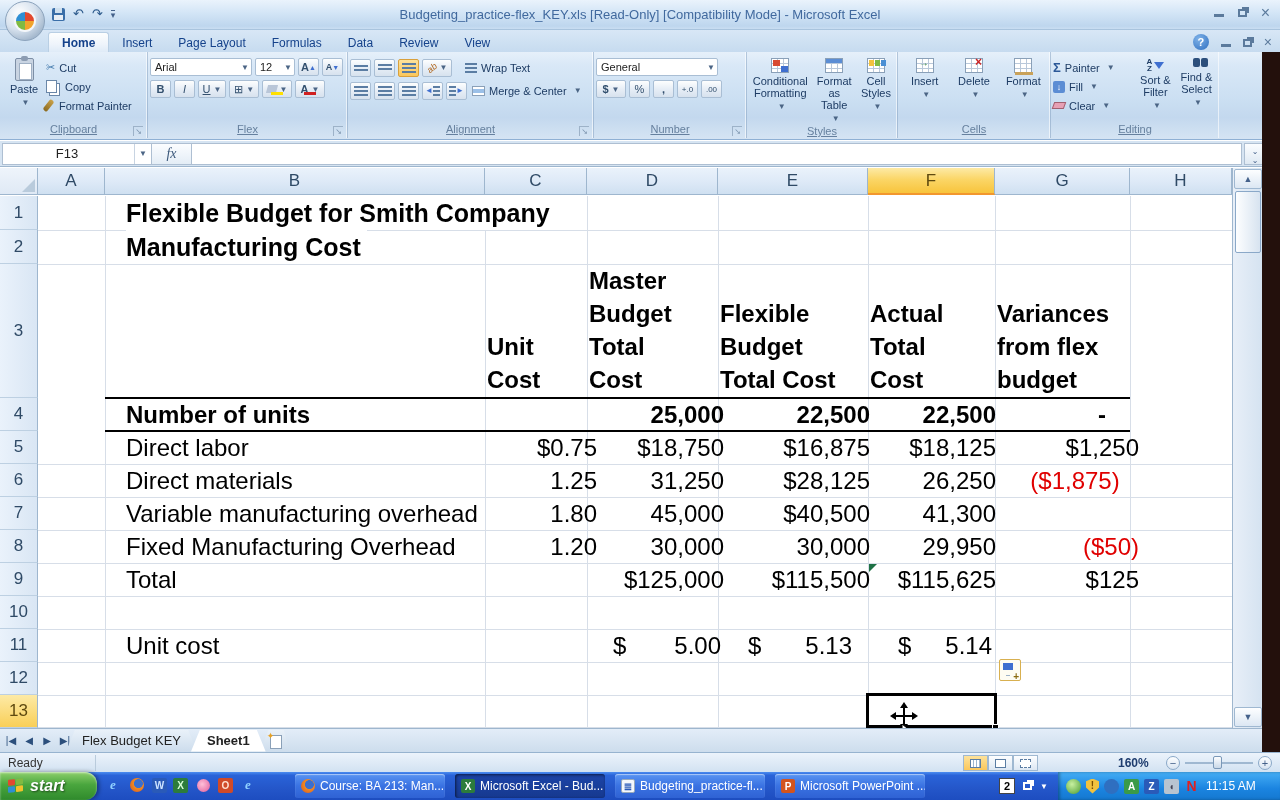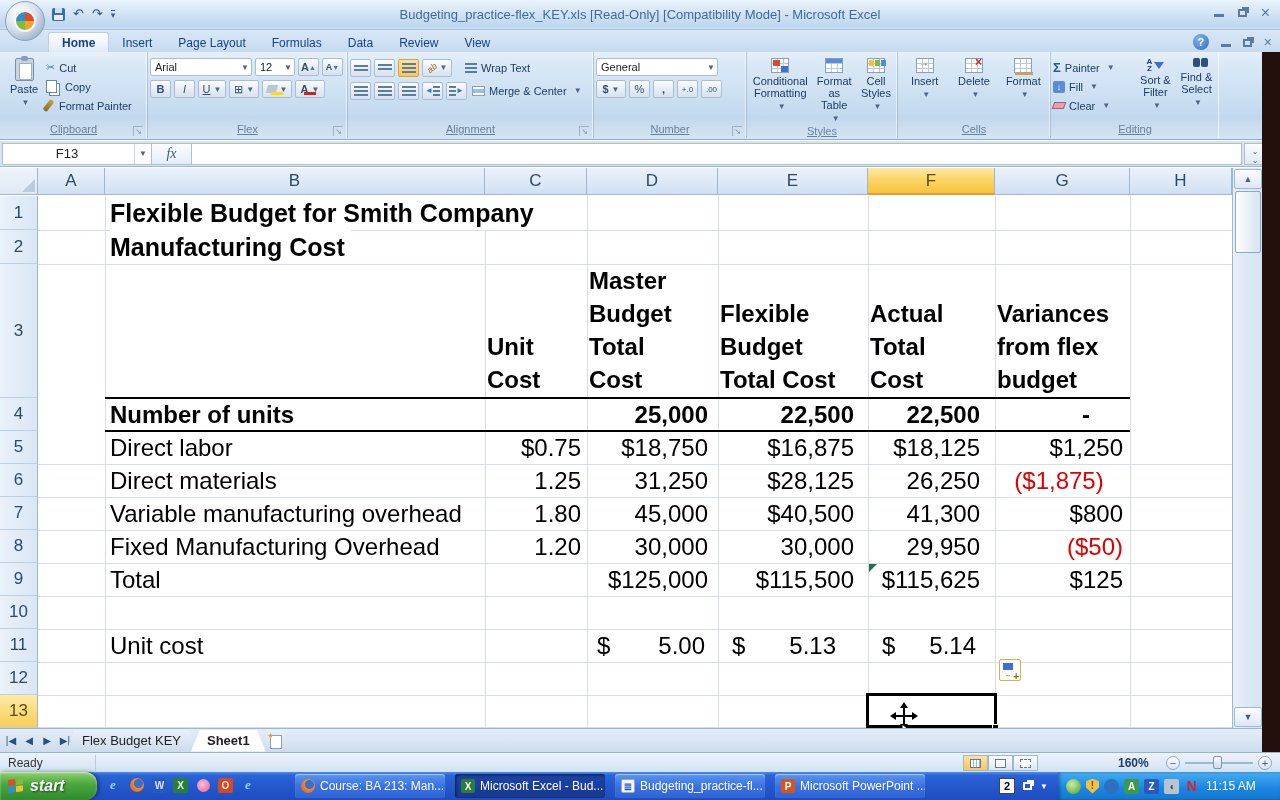--- a/index.html
+++ b/index.html
@@ -104,21 +104,21 @@
     border-right:1px solid #9eb6ce; border-bottom:1px solid #bdd0e2; text-align:center; font-size:17px; color:#2f4a66;
     display:flex; align-items:center; justify-content:center; }
   .rh.sel { background:linear-gradient(#fdeaa6,#f9cf58); color:#5f4a10; }
   .corner { position:absolute; left:0; top:0; width:38px; height:27px; background:linear-gradient(#eef4fb,#dfe9f5);
     border-right:1px solid #9eb6ce; border-bottom:1px solid #9eb6ce; }
   .corner::after { content:""; position:absolute; right:2px; bottom:2px; width:0; height:0;
     border-left:13px solid transparent; border-bottom:13px solid #b9cbdc; }
   .glv { position:absolute; top:28px; width:1px; height:532px; background:#d7dee8; }
   .glh { position:absolute; left:38px; width:1194px; height:1px; background:#d7dee8; }
   .blkline { position:absolute; left:105px; width:1025px; height:2px; background:#000; }
-  .cell { position:absolute; height:33px; line-height:33px; font-size:24px; white-space:nowrap; color:#000; }
+  .cell { position:absolute; height:33px; line-height:33px; font-size:24px; white-space:nowrap; color:#000;margin-left:16px; }
   .num { text-align:right; }
   .neg { color:#e00000; }
   .b { font-weight:bold; }
   .titlecell { background:#fff; font-weight:bold; font-size:25px; height:34px; line-height:34px; padding-right:6px; }
   .h3cell { position:absolute; bottom:330px; white-space:pre-line; font-weight:bold; font-size:24px; line-height:33px; padding-bottom:2px; }
   .acct { display:flex; justify-content:space-between; }
   .seln { position:absolute; left:866px; top:525px; width:131px; height:35px; border:3px solid #000; background:transparent; }
   .fillhandle { position:absolute; left:992px; top:556px; width:7px; height:7px; background:#000; border:1px solid #fff; }
   .errtri { position:absolute; left:869px; top:396px; width:0; height:0; border-top:8px solid #1e7145; border-right:8px solid transparent; }
   .smarttag { position:absolute; left:999px; top:491px; width:22px; height:22px; background:#fefcf2; border:1px solid #d8b050; border-radius:2px; }
@@ -564,21 +564,20 @@
   <div class="cell num" style="left:587px;top:296px;width:121px;">31,250</div>
   <div class="cell num" style="left:718px;top:296px;width:136px;">$28,125</div>
   <div class="cell num" style="left:868px;top:296px;width:112px;">26,250</div>
   <div class="cell num neg" style="left:995px;top:296px;width:128px;text-align:center;">($1,875)</div>
 
   <div class="cell" style="left:110px;top:329px;width:372px;">Variable manufacturing overhead</div>
   <div class="cell num" style="left:485px;top:329px;width:96px;">1.80</div>
   <div class="cell num" style="left:587px;top:329px;width:121px;">45,000</div>
   <div class="cell num" style="left:718px;top:329px;width:136px;">$40,500</div>
   <div class="cell num" style="left:868px;top:329px;width:112px;">41,300</div>
-  <div class="cell num" style="left:995px;top:329px;width:128px;">$800</div>
 
   <div class="cell" style="left:110px;top:362px;width:372px;">Fixed Manufacturing Overhead</div>
   <div class="cell num" style="left:485px;top:362px;width:96px;">1.20</div>
   <div class="cell num" style="left:587px;top:362px;width:121px;">30,000</div>
   <div class="cell num" style="left:718px;top:362px;width:136px;">30,000</div>
   <div class="cell num" style="left:868px;top:362px;width:112px;">29,950</div>
   <div class="cell num neg" style="left:995px;top:362px;width:128px;">($50)</div>
 
   <div class="cell" style="left:110px;top:395px;width:372px;">Total</div>
   <div class="cell num" style="left:587px;top:395px;width:121px;">$125,000</div>

